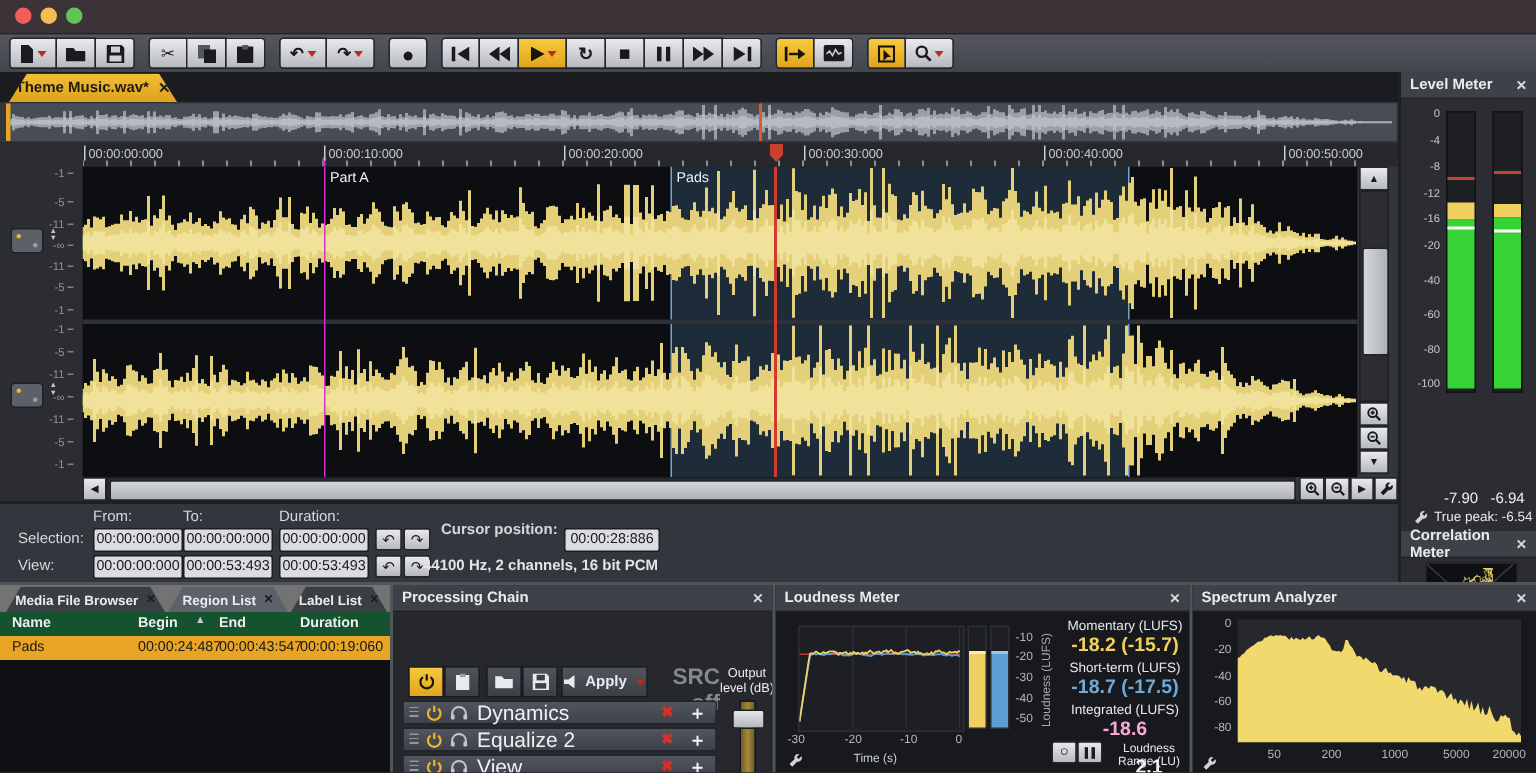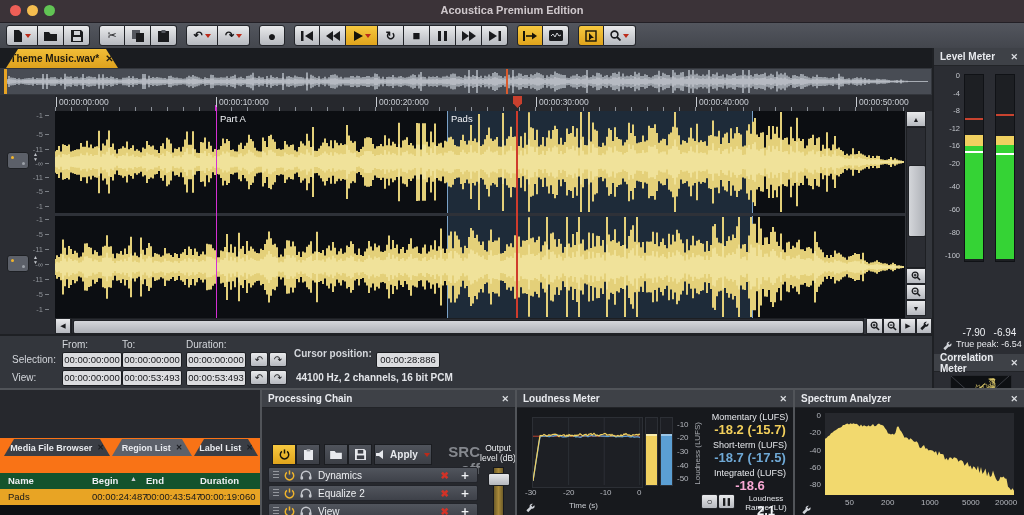--- a/index.html
+++ b/index.html
@@ -70,33 +70,33 @@
   .lm-val{position:absolute;top:261px;width:30px;text-align:center;font-size:10px;color:#eef0f4;}
   .truepeak{position:absolute;top:273px;left:22px;font-size:9px;color:#e6e8ec;}
   .gonio{position:absolute;left:16px;top:3px;width:60px;height:54px;background:#0e1013;border:1px solid #26282d;}
   .corr-bar{position:absolute;left:12px;top:61px;width:72px;height:7px;background:#17191d;border:1px solid #2e3136;}
   .corr-lab{position:absolute;top:70px;font-size:8px;color:#c4c7cd;}
   
   .bpanels{position:absolute;left:0;top:388px;width:1024px;height:127px;background:#26282d;border-top:2px solid #515459;box-sizing:border-box;}
   .panel{position:absolute;top:0;height:125px;}
   .pborder{border-left:2px solid #515459;box-sizing:border-box;}
   
-  .btabs{position:relative;height:35px;background:#f97316;margin-top:48px;}
+  .btabs{position:relative;height:18px;background:#737373;}
   .btab{position:absolute;top:1px;height:17px;clip-path:polygon(10px 0,calc(100% - 10px) 0,100% 100%,0 100%);display:flex;align-items:center;justify-content:center;gap:5px;font-size:9px;font-weight:bold;color:#e9ebef;background:#3b3e45;}
   .btab.active{background:#5d616a;}
   .btab .px{color:#1b1d21;font-size:8px;}
   .bhead{position:relative;height:16px;background:#14532d;font-size:9.5px;font-weight:bold;color:#eceef2;}
   .brow{position:relative;height:16px;background:#e8a424;font-size:9.5px;color:#17181a;}
   .bcell{position:absolute;top:2px;}
   .bbody{height:75px;background:#0e1013;}
   
   .cbtn{position:absolute;width:24px;height:21px;display:flex;align-items:center;justify-content:center;background:linear-gradient(#50545c,#3c3f46);border:1px solid #1b1d21;box-sizing:border-box;color:#e8eaee;}
   .cbtn.on{background:linear-gradient(#f7c940,#e0a41c);color:#1f1a0d;}
   .fxrow{position:absolute;left:6px;width:210px;height:16px;background:linear-gradient(#51555d,#3e4149);border:1px solid #22242a;border-radius:2px;display:flex;align-items:center;box-sizing:border-box;}
-  .fxname{font-size:10px;color:#eef0f3;margin-left:6px;flex:1;}
+  .fxname{font-size:14px;color:#eef0f3;margin-left:6px;flex:1;}
   .fxdel{color:#d23227;font-weight:bold;font-size:10px;margin-right:10px;}
   .fxadd{color:#f2f4f6;font-weight:bold;font-size:12px;margin-right:6px;}
   .handle{width:6px;height:9px;margin-left:4px;background:repeating-linear-gradient(#94979d 0,#94979d 1px,transparent 1px,transparent 3px);}
   .srctxt{position:absolute;text-align:right;color:#85888e;}
   .fader-track{position:absolute;width:9px;background:linear-gradient(90deg,#6e5c28,#a8893a,#6e5c28);border:1px solid #17181c;}
   .fader-handle{position:absolute;width:20px;height:11px;background:linear-gradient(#e6e7ea,#b4b7bd);border:1px solid #1d1f23;border-radius:2px;}
   .valbox{position:absolute;background:#dbdcdf;border:1px solid #1b1d21;border-radius:2px;font-size:10px;color:#17181c;text-align:center;}
   
   .lplot{position:absolute;background:#1d1f24;border:1px solid #2c2f35;}
   .ltick{position:absolute;font-size:8px;color:#b4b7bd;}
@@ -112,21 +112,20 @@
 </style>
 </head>
 <body>
 
 <div class="app">
 
   <div class="titlebar">
     <div class="light" style="left:10px;background:#ee5f57;"></div>
     <div class="light" style="left:27px;background:#f5bd4f;"></div>
     <div class="light" style="left:44px;background:#61c454;"></div>
-    <div class="title-text">Acoustica Premium Edition</div>
   </div>
 
   <div class="toolbar">
     <div class="tgroup">
       <div class="btn wide">
           <svg width="10" height="12" viewBox="0 0 10 12">
             <path d="M1 0h5l3 3v9H1z" fill="#1a1b1e"></path>
           </svg>
           <span class="dd"></span>
         </div>
@@ -382,21 +381,21 @@
     <div class="mini" style="left:269px;top:16px;">↷</div>
     <div class="ilabel" style="left:294px;top:12px;font-weight:bold;">Cursor position:</div>
     <div class="tc" style="left:376px;top:16px;width:62px;">00:00:28:886</div>
 
     <div class="ilabel" style="left:12px;top:36px;">View:</div>
     <div class="tc" style="left:62px;top:34px;">00:00:00:000</div>
     <div class="tc" style="left:122px;top:34px;">00:00:53:493</div>
     <div class="tc" style="left:186px;top:34px;">00:00:53:493</div>
     <div class="mini" style="left:250px;top:34px;">↶</div>
     <div class="mini" style="left:269px;top:34px;">↷</div>
-    <div class="ilabel seltext" style="left:296px;top:36px;font-weight:bold;">44100 Hz, 2 channels, 16 bit PCM</div>
+    <div class="ilabel seltext" style="left:282px;top:36px;font-weight:bold;">44100 Hz, 2 channels, 16 bit PCM</div>
   </div>
 
   <div class="rcol">
     <div class="phead">
       <span>Level Meter</span>
       <span class="px">✕</span>
     </div>
     <div id="lm-body" style="position:relative;height:223px;">
       <div class="lm-bar" id="lmbar0" style="left: 30px; top: 8px; height: 188px;">
           <div style="position: absolute; left: 0px; width: 100%; top: 59.92px; height: 11px; background: rgb(240, 208, 96);"></div>

